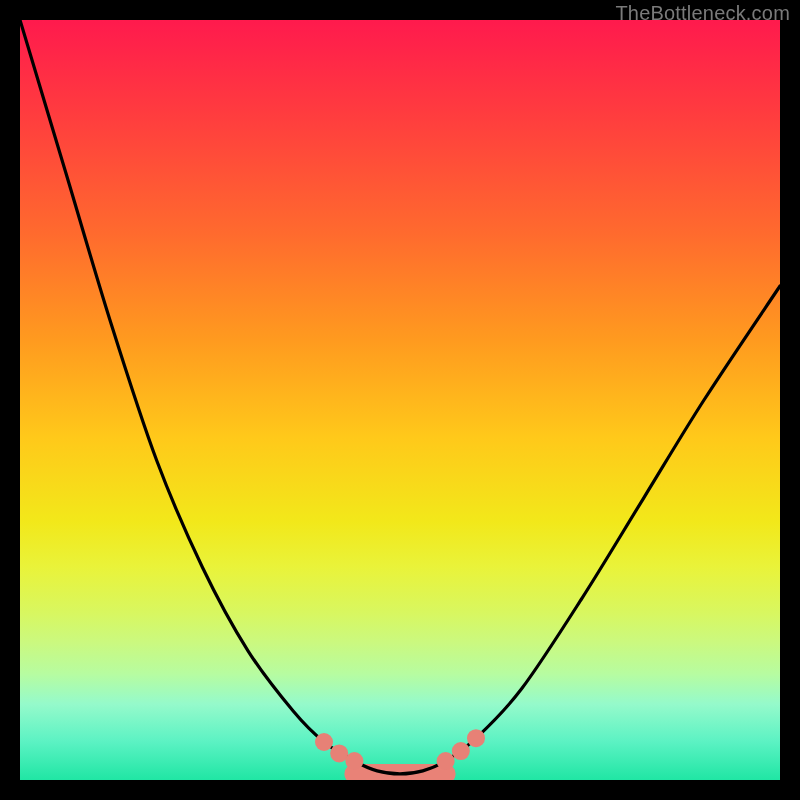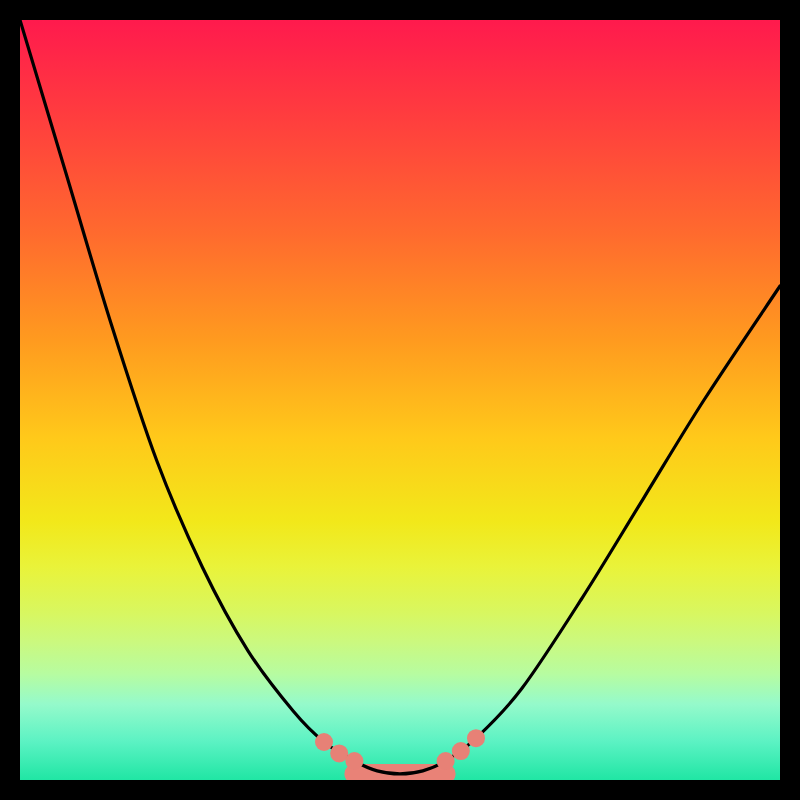--- a/index.html
+++ b/index.html
@@ -69,20 +69,21 @@
     stroke-linecap: round;
   }
   .curve circle.mark {
     fill: #e78176;
   }
 </style>
 </head>
 <body>
 
 <div class="frame">
+  <div class="source">TheBottleneck.com</div>
   <div class="plot">
     <svg class="curve" viewBox="0 0 760 760" preserveAspectRatio="none">
       <path class="band" d="M 334.4 753.92 L 425.6 753.92"></path>
       <path class="line" d="M 0 0 C 7.6000000000000005 25.333333333333332, 30.4 101.33333333333334, 45.6 152 C 60.800000000000004 202.66666666666666, 76 255.86666666666667, 91.2 304 C 106.4 352.1333333333333, 121.59999999999998 400.26666666666665, 136.79999999999998 440.8 C 151.99999999999997 481.33333333333337, 167.2 515.5333333333334, 182.4 547.2 C 197.60000000000002 578.8666666666667, 212.8 606.7333333333333, 228 630.8 C 243.2 654.8666666666666, 260.9333333333333 676.4, 273.59999999999997 691.6 C 286.26666666666665 706.8000000000001, 293.8666666666667 713.7666666666667, 304 722 C 314.1333333333333 730.2333333333333, 325.5333333333333 736.1866666666667, 334.4 741 C 343.26666666666665 745.8133333333333, 349.59999999999997 748.7266666666667, 357.2 750.88 C 364.8 753.0333333333333, 372.4 753.92, 380 753.92 C 387.6 753.92, 395.2 753.0333333333333, 402.8 750.88 C 410.40000000000003 748.7266666666667, 416.73333333333335 746.4466666666667, 425.6 741 C 434.4666666666667 735.5533333333333, 443.3333333333333 730.2333333333333, 456 718.2 C 468.6666666666667 706.1666666666667, 483.8666666666667 692.2333333333333, 501.6 668.8 C 519.3333333333334 645.3666666666666, 542.1333333333333 609.2666666666667, 562.4 577.6 C 582.6666666666666 545.9333333333334, 602.9333333333333 511.73333333333335, 623.1999999999999 478.8 C 643.4666666666666 445.8666666666667, 661.2 415.4666666666667, 684 380 C 706.8 344.5333333333333, 747.3333333333334 285, 760 266"></path>
       <g>
           <circle class="mark" cx="304" cy="722" r="9"></circle>
           <circle class="mark" cx="319.2" cy="733.4" r="9"></circle>
           <circle class="mark" cx="334.4" cy="741" r="9"></circle>
           <circle class="mark" cx="425.6" cy="741" r="9"></circle>
           <circle class="mark" cx="440.79999999999995" cy="731.12" r="9"></circle>

